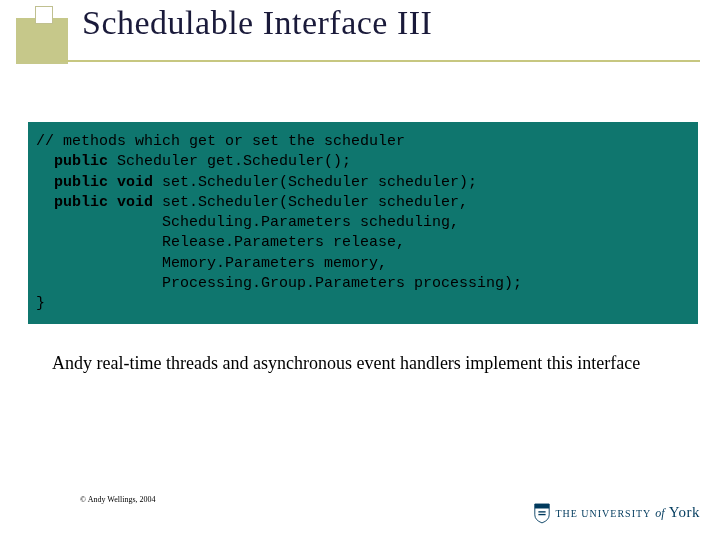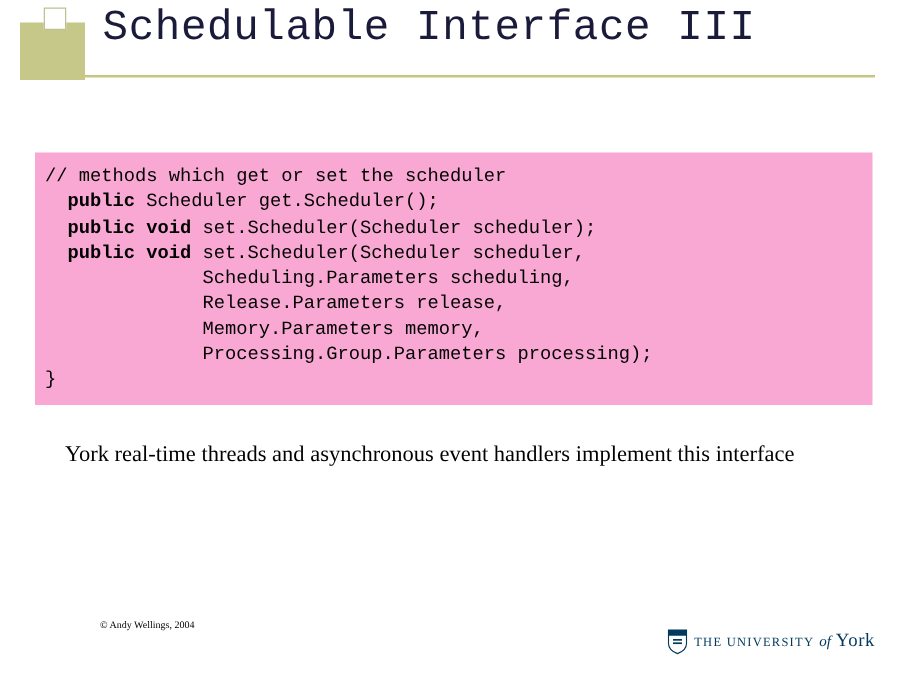--- a/index.html
+++ b/index.html
@@ -13,21 +13,21 @@
     overflow: hidden;
   }
   .title-area {
     position: relative;
     height: 72px;
   }
   .title {
     position: absolute;
     left: 82px;
     top: 4px;
-    font-family: Liberation Mono, monospace;
+    font-family: Liberation Serif, serif;
     font-size: 34px;
     color: #1a1a3a;
     letter-spacing: 0.5px;
   }
   .decor-small {
     position: absolute;
     width: 16px;
     height: 16px;
     border: 1px solid #c0c090;
     background: #fff;
@@ -46,21 +46,21 @@
   .underline {
     position: absolute;
     left: 60px;
     right: 20px;
     top: 60px;
     height: 2px;
     background: #c7c780;
   }
   .codebox {
     margin: 50px 22px 0 28px;
-    background: #f9a8d4;
+    background: #0f766e;
     padding: 10px 8px 10px 8px;
     font-family: "Courier New", Courier, monospace;
     font-size: 15px;
     line-height: 1.35;
     color: #000;
     white-space: pre;
   }
   .kw { font-weight: bold; }
   .cmt { }
   .bodytext {
@@ -121,21 +121,21 @@
 <div class="codebox"><span class="cmt">// methods which get or set the scheduler</span>
 <span class="kw">  public</span><span> Scheduler get.Scheduler();</span>
 <span class="kw">  public</span><span class="kw"> void</span><span> set.Scheduler(Scheduler scheduler);</span>
 <span class="kw">  public</span><span class="kw"> void</span><span> set.Scheduler(Scheduler scheduler,</span>
 <span>              Scheduling.Parameters scheduling,</span>
 <span>              Release.Parameters release,</span>
 <span>              Memory.Parameters memory,</span>
 <span>              Processing.Group.Parameters processing);</span>
 <span>}</span></div>
 
-<div class="bodytext">York real-time threads and asynchronous event handlers implement this interface</div>
+<div class="bodytext">Andy real-time threads and asynchronous event handlers implement this interface</div>
 
 <div class="copyright">© Andy Wellings, 2004</div>
 
 <div class="logo">
   <svg class="logo-shield" viewBox="0 0 20 24">
     <path d="M2 2 L18 2 L18 14 Q18 20 10 23 Q2 20 2 14 Z" fill="#fff" stroke="#003a5d" stroke-width="1"></path>
     <path d="M2 2 L18 2 L18 7 L2 7 Z" fill="#003a5d"></path>
     <rect x="6" y="10" width="8" height="1.5" fill="#003a5d"></rect>
     <rect x="6" y="13" width="8" height="1.5" fill="#003a5d"></rect>
   </svg><span class="uni">THE UNIVERSITY</span> <span class="of">of</span> <span class="york">York</span>

